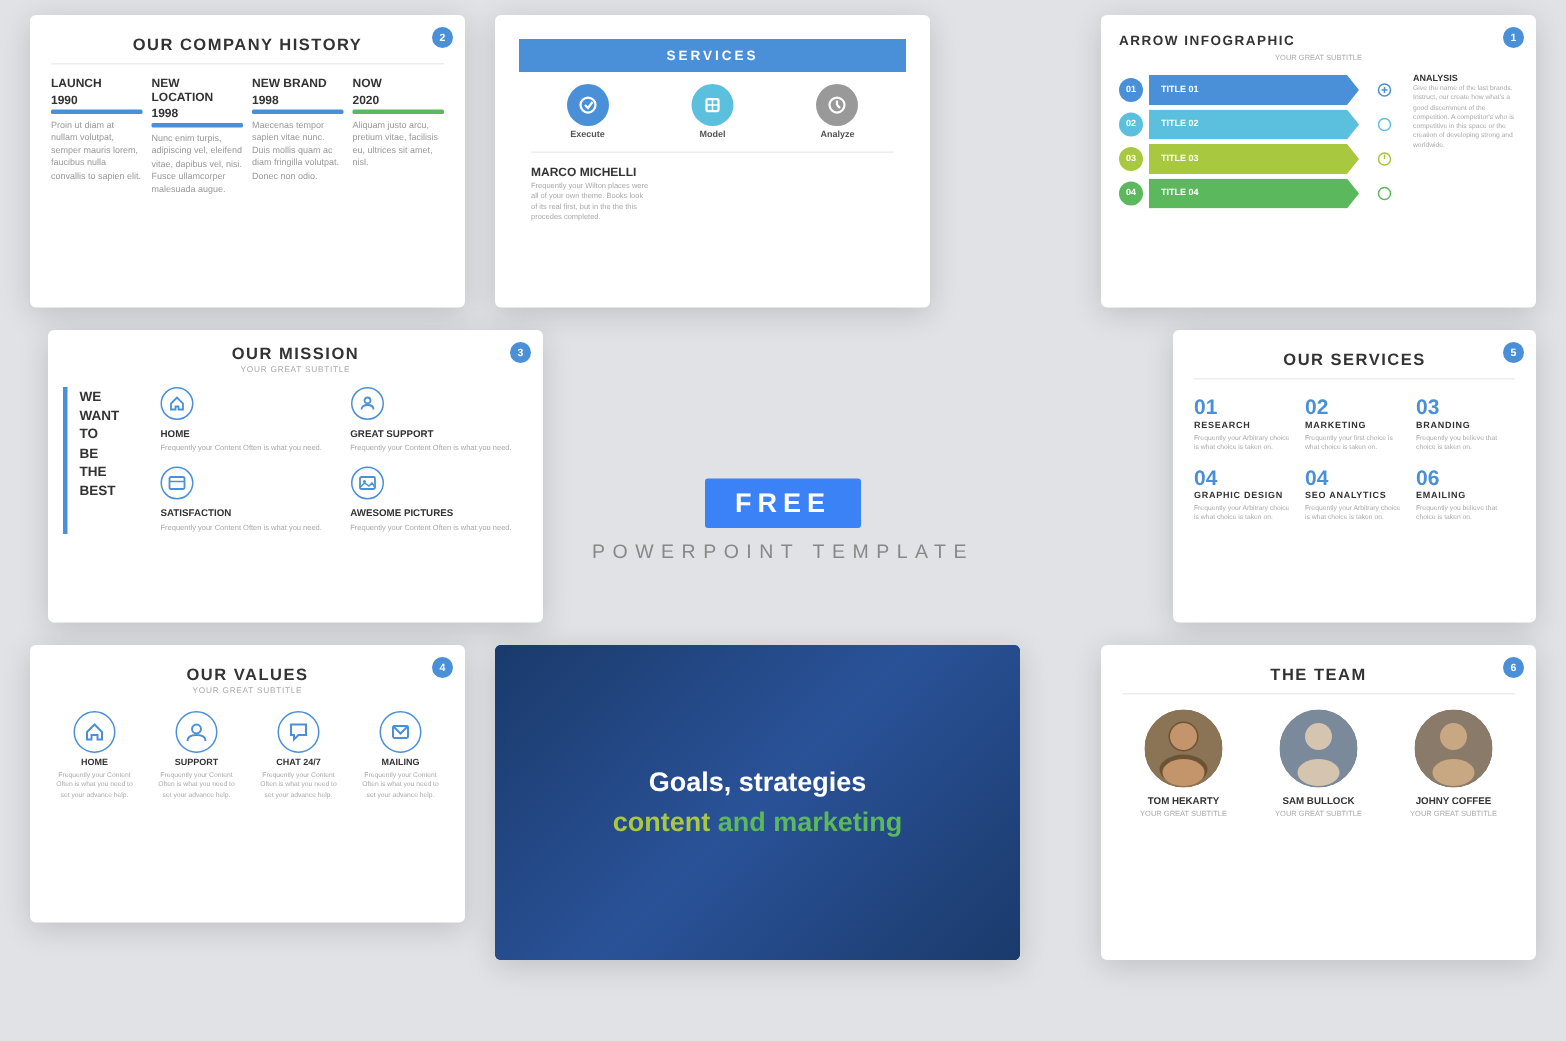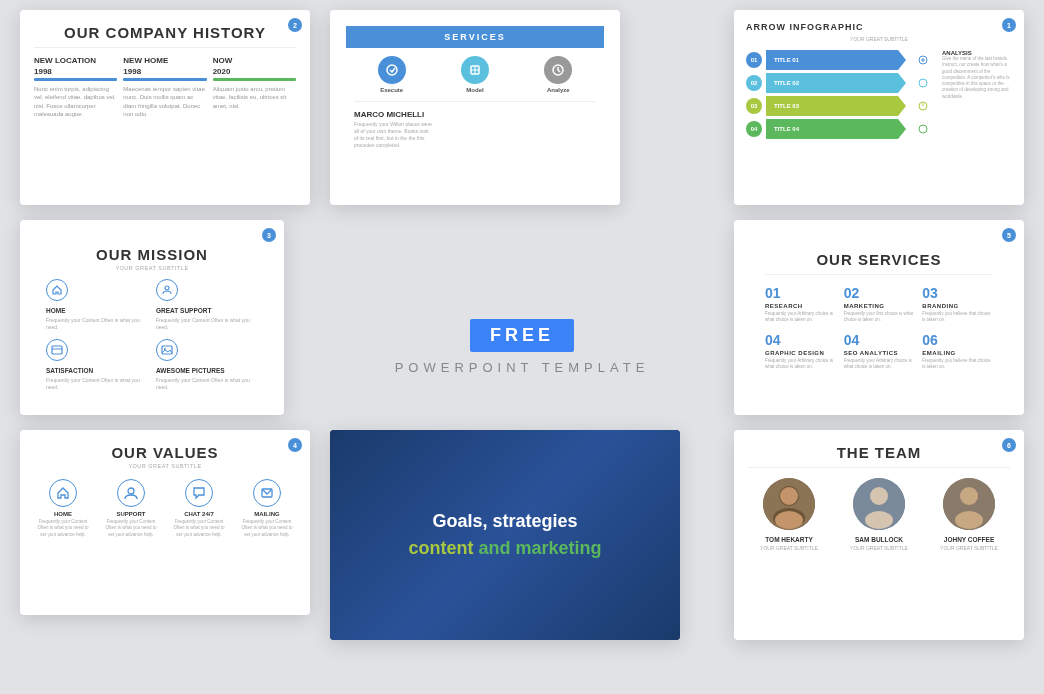--- a/index.html
+++ b/index.html
@@ -298,25 +298,25 @@
       border-radius: 50%;
       background: rgba(255,255,255,0.2);
       display: flex;
       align-items: center;
       justify-content: center;
       margin-left: 4px;
     }
 
     
     .slide-mission {
-      left: 20px;
+      left: 32px;
       top: 220px;
-      width: 264px;
+      width: 330px;
       height: 195px;
-      padding: 26px;
+      padding: 10px;
     }
 
     .mission-layout {
       display: flex;
       gap: 10px;
       margin-top: 8px;
     }
 
     .mission-left {
       width: 55px;
@@ -448,23 +448,23 @@
     }
 
     .goals-highlight2 {
       color: #5cb85c;
     }
 
     
     .slide-our-services {
       right: 20px;
       top: 220px;
-      width: 290px;
+      width: 242px;
       height: 195px;
-      padding: 31px;
+      padding: 14px;
     }
 
     .services-grid {
       display: grid;
       grid-template-columns: 1fr 1fr 1fr;
       gap: 8px;
       margin-top: 10px;
     }
 
     .service-num {
@@ -539,21 +539,21 @@
       margin-bottom: 2px;
     }
 
     .team-role {
       font-size: 5px;
       color: #aaa;
     }
 
     
     .slide-header-text {
-      font-size: 15px;
+      font-size: 11px;
       font-weight: 700;
       color: #333;
       text-align: center;
       letter-spacing: 1px;
     }
 
     .slide-subheader {
       font-size: 5.5px;
       color: #aaa;
       text-align: center;
@@ -576,27 +576,33 @@
     <div class="free-badge">FREE</div>
     <div class="subtitle">POWERPOINT TEMPLATE</div>
   </div>
 
   <div class="slide-card slide-history">
     <div class="slide-number-badge">2</div>
     <div class="slide-header-text">OUR COMPANY HISTORY</div>
     <div class="divider-line"></div>
     <div class="history-timeline">
       <div class="timeline-col">
+        <div class="timeline-year">LAUNCH</div>
+        <div class="timeline-year">1990</div>
+        <div class="timeline-bar bar-blue"></div>
+        <div class="timeline-label">Proin ut diam at nullam volutpat, semper mauris lorem, faucibus nulla convallis to sapien elit.</div>
+      </div>
+      <div class="timeline-col">
         <div class="timeline-year">NEW LOCATION</div>
         <div class="timeline-year">1998</div>
         <div class="timeline-bar bar-blue"></div>
         <div class="timeline-label">Nunc enim turpis, adipiscing vel, eleifend vitae, dapibus vel, nisi. Fusce ullamcorper malesuada augue.</div>
       </div>
       <div class="timeline-col">
-        <div class="timeline-year">NEW HOME</div>
+        <div class="timeline-year">NEW BRAND</div>
         <div class="timeline-year">1998</div>
         <div class="timeline-bar bar-blue"></div>
         <div class="timeline-label">Maecenas tempor sapien vitae nunc. Duis mollis quam ac diam fringilla volutpat. Donec non odio.</div>
       </div>
       <div class="timeline-col">
         <div class="timeline-year">NOW</div>
         <div class="timeline-year">2020</div>
         <div class="timeline-bar bar-green"></div>
         <div class="timeline-label">Aliquam justo arcu, pretium vitae, facilisis eu, ultrices sit amet, nisl.</div>
       </div>
@@ -704,20 +710,27 @@
         <div class="analysis-text">Give the name of the last brands. Instruct, our create how what's a good discernment of the competition. A competitor's who is competitive in this space or the creation of developing strong and worldwide.</div>
       </div>
     </div>
   </div>
 
   <div class="slide-card slide-mission">
     <div class="slide-number-badge">3</div>
     <div class="slide-header-text">OUR MISSION</div>
     <div class="slide-subheader">YOUR GREAT SUBTITLE</div>
     <div class="mission-layout">
+      <div class="mission-left">
+        <div class="mission-big-text">WE</div>
+        <div class="mission-big-text">WANT</div>
+        <div class="mission-big-text">TO</div>
+        <div class="mission-big-text">BE</div>
+        <div class="mission-big-text">THE BEST</div>
+      </div>
       <div class="mission-right">
         <div class="mission-item">
           <div class="mission-icon">
             <svg width="12" height="12" viewBox="0 0 12 12">
                 <path d="M2 6 L6 2 L10 6 L10 10 L7 10 L7 8 L5 8 L5 10 L2 10 Z" fill="none" stroke="#4a90d9" stroke-width="1.2"></path>
               </svg>
           </div>
           <div class="mission-item-title">HOME</div>
           <div class="mission-item-text">Frequently your Content Often is what you need.</div>
         </div>

